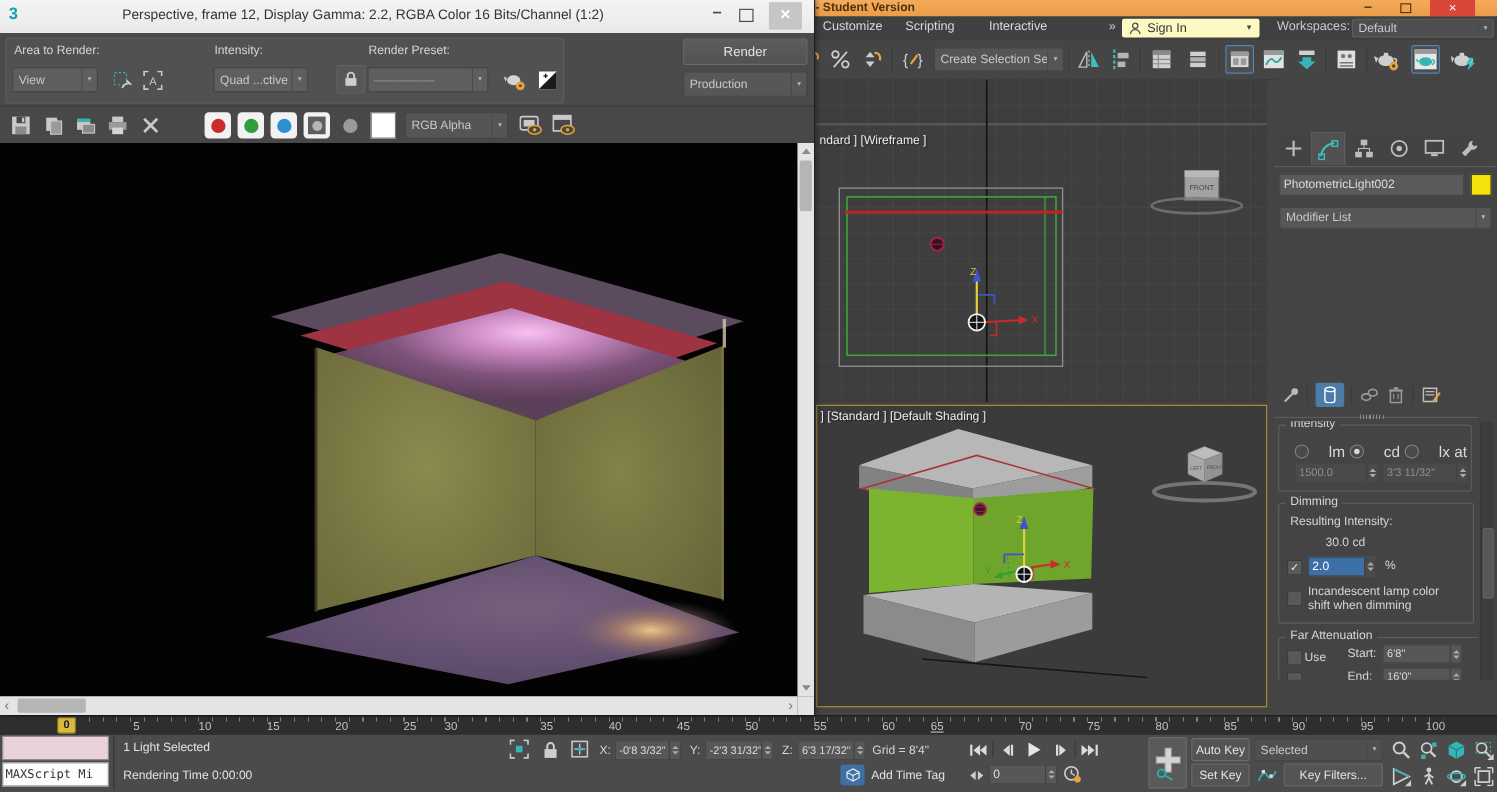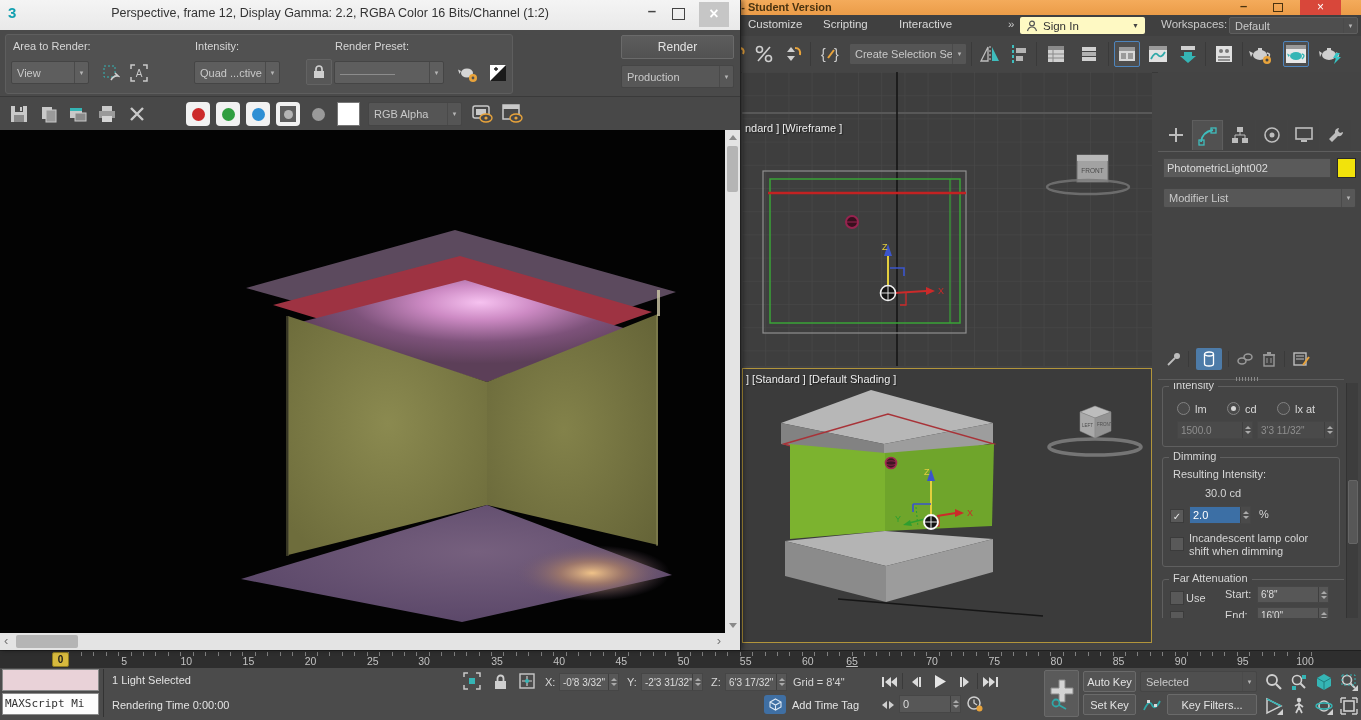--- a/index.html
+++ b/index.html
@@ -23,21 +23,21 @@
      align-items:center;justify-content:center;gap:2px}
 .spn b,.spn i{width:0;height:0;border-left:3px solid transparent;border-right:3px solid transparent}
 .spn b{border-bottom:3px solid #aaa}
 .spn i{border-top:3px solid #aaa}
 .ic{position:absolute;display:flex;align-items:center;justify-content:center}
 .sep{position:absolute;width:1px;background:#3a3a3a}
 .grp{position:absolute;border:1px solid #5f5f5f;border-radius:3px;box-sizing:border-box}
 .grp .gt{position:absolute;top:-8px;left:6px;background:#444;padding:0 4px;font-size:11px;color:#d6d6d6;white-space:nowrap}
 .cb{position:absolute;width:12px;height:12px;background:#595959;border:1px solid #3b3b3b;
     display:flex;align-items:center;justify-content:center;font-size:10px;color:#e8e8e8}
-.rad{display:inline-flex;align-items:center;gap:5px;position:absolute;font-size:11px;color:#d8d8d8}
+.rad{display:inline-flex;align-items:center;gap:18px;position:absolute;font-size:14px;color:#d8d8d8}
 .rad .rc{width:11px;height:11px;border-radius:50%;background:#4a4a4a;border:1px solid #828282;
          display:flex;align-items:center;justify-content:center}
 .rad.on .rc::after{content:"";width:5px;height:5px;border-radius:50%;background:#d6d6d6}
 .vplabel{position:absolute;font-size:11px;color:#ececec;white-space:nowrap;text-shadow:1px 1px 1px #222}
 .rlab{position:absolute;top:4px;transform:translateX(-50%);font-size:10.5px;color:#c2c2c2}
 .menu-item{position:absolute;font-size:11.5px;color:#d8d8d8;top:3px}
 .tb-icon{position:absolute;width:26px;height:26px;top:5px;display:flex;align-items:center;justify-content:center;border-radius:2px}
 .tb-icon.blue{border:1px solid #4e85bd;background:#4e4e4e;box-sizing:border-box}
 .tab{position:absolute;width:31px;height:30px;top:0;display:flex;align-items:center;justify-content:center;background:#434343}
 .tab.sel{background:#515151;border:1px solid #5e5e5e;border-bottom:none;box-sizing:border-box}
@@ -464,21 +464,21 @@
   </div>
 
   <div class="abs" style="left:0;top:650px;width:1361px;height:18px;background:#2e2e2e;border-top:1px solid #1f1f1f">
     <div style="position:absolute;left:56px;top:1px;width:1256px;height:4px;background:repeating-linear-gradient(90deg,#808080 0,#808080 1px,transparent 1px,transparent 12.43px)"></div>
     <div id="ruler-labels" style="position:absolute;inset:0">
         <span class="rlab" style="left: 124.15px;">5</span>
         <span class="rlab" style="left: 186.3px;">10</span>
         <span class="rlab" style="left: 248.45px;">15</span>
         <span class="rlab" style="left: 310.6px;">20</span>
         <span class="rlab" style="left: 372.75px;">25</span>
-        <span class="rlab" style="left: 424px;">30</span>
+        <span class="rlab" style="left: 410px;">30</span>
         <span class="rlab" style="left: 497.05px;">35</span>
         <span class="rlab" style="left: 559.2px;">40</span>
         <span class="rlab" style="left: 621.35px;">45</span>
         <span class="rlab" style="left: 683.5px;">50</span>
         <span class="rlab" style="left: 745.65px;">55</span>
         <span class="rlab" style="left: 807.8px;">60</span>
         <span class="rlab" style="left: 852px; text-decoration: underline;">65</span>
         <span class="rlab" style="left: 932.1px;">70</span>
         <span class="rlab" style="left: 994.25px;">75</span>
         <span class="rlab" style="left: 1056.4px;">80</span>

